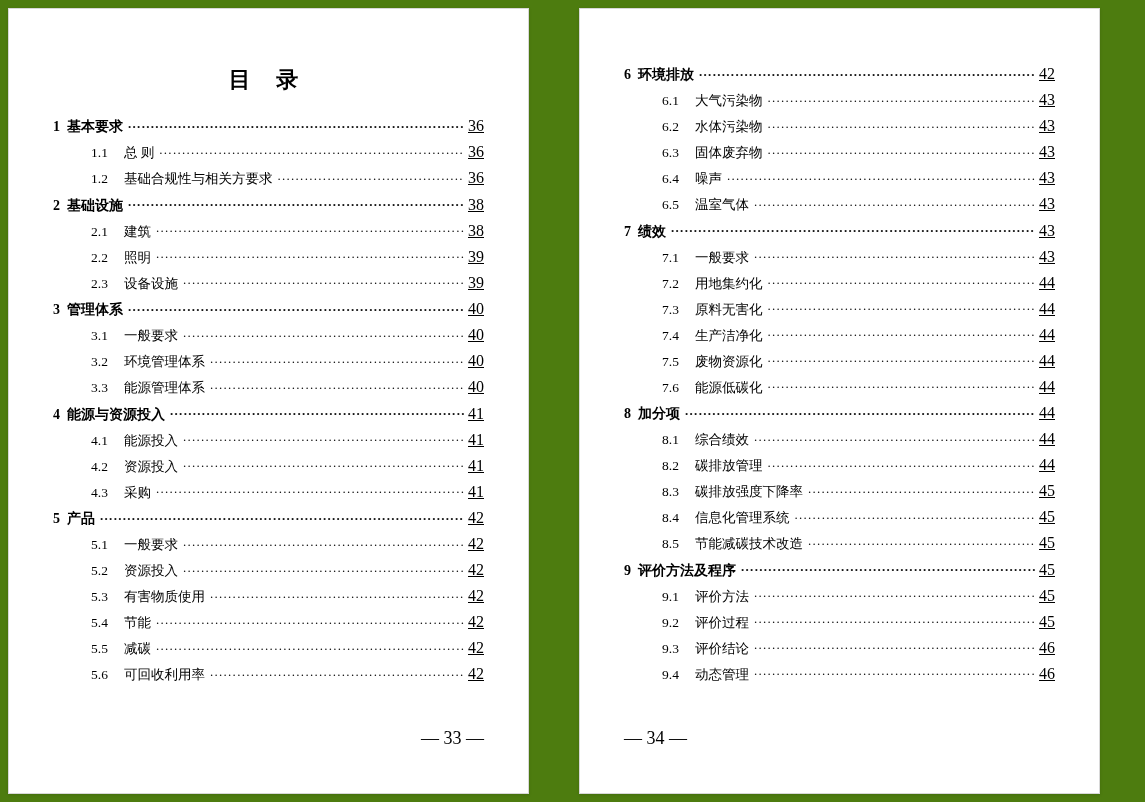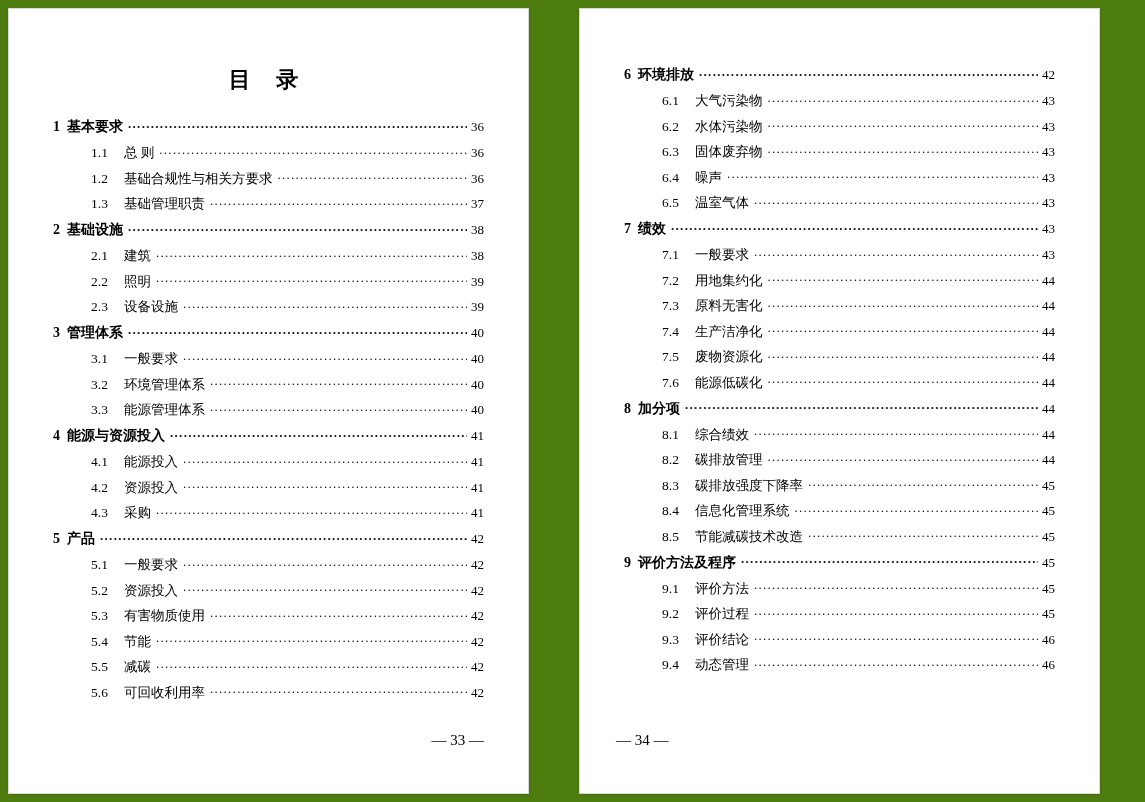--- a/index.html
+++ b/index.html
@@ -94,38 +94,39 @@
     left: 0;
     bottom: 0.08em;
     letter-spacing: 1.3px;
     font-size: 13px;
     color: #111;
     white-space: nowrap;
   }
   .toc-page {
     margin-left: 2px;
     font-weight: normal;
-    font-size: 13px;
+    font-size: 16px;
+    text-decoration: underline;
   }
   .lvl1 .toc-page {
     font-weight: normal;
   }
 
   .page-footer {
     position: absolute;
     bottom: 44px;
-    font-size: 15px;
+    font-size: 18px;
     color: #000;
     font-family: Liberation Serif, serif;
   }
   .footer-right {
     right: 44px;
   }
   .footer-left {
-    left: 36px;
+    left: 44px;
   }
 </style>
 </head>
 <body>
 
 <div id="viewport">
 
   <div class="page page-left">
     <div class="page-inner">
       <h1 class="toc-title">目  录</h1>
@@ -141,26 +142,20 @@
             <span class="toc-text">总 则</span>
             <span class="toc-leader"></span>
             <span class="toc-page">36</span>
           </li>
           <li class="toc-entry lvl2">
             <span class="toc-num">1.2</span>
             <span class="toc-text">基础合规性与相关方要求</span>
             <span class="toc-leader"></span>
             <span class="toc-page">36</span>
           </li>
-          <li class="toc-entry lvl2">
-            <span class="toc-num">1.3</span>
-            <span class="toc-text">基础管理职责</span>
-            <span class="toc-leader"></span>
-            <span class="toc-page">37</span>
-          </li>
           <li class="toc-entry lvl1">
             <span class="toc-num">2</span>
             <span class="toc-text">基础设施</span>
             <span class="toc-leader"></span>
             <span class="toc-page">38</span>
           </li>
           <li class="toc-entry lvl2">
             <span class="toc-num">2.1</span>
             <span class="toc-text">建筑</span>
             <span class="toc-leader"></span>

